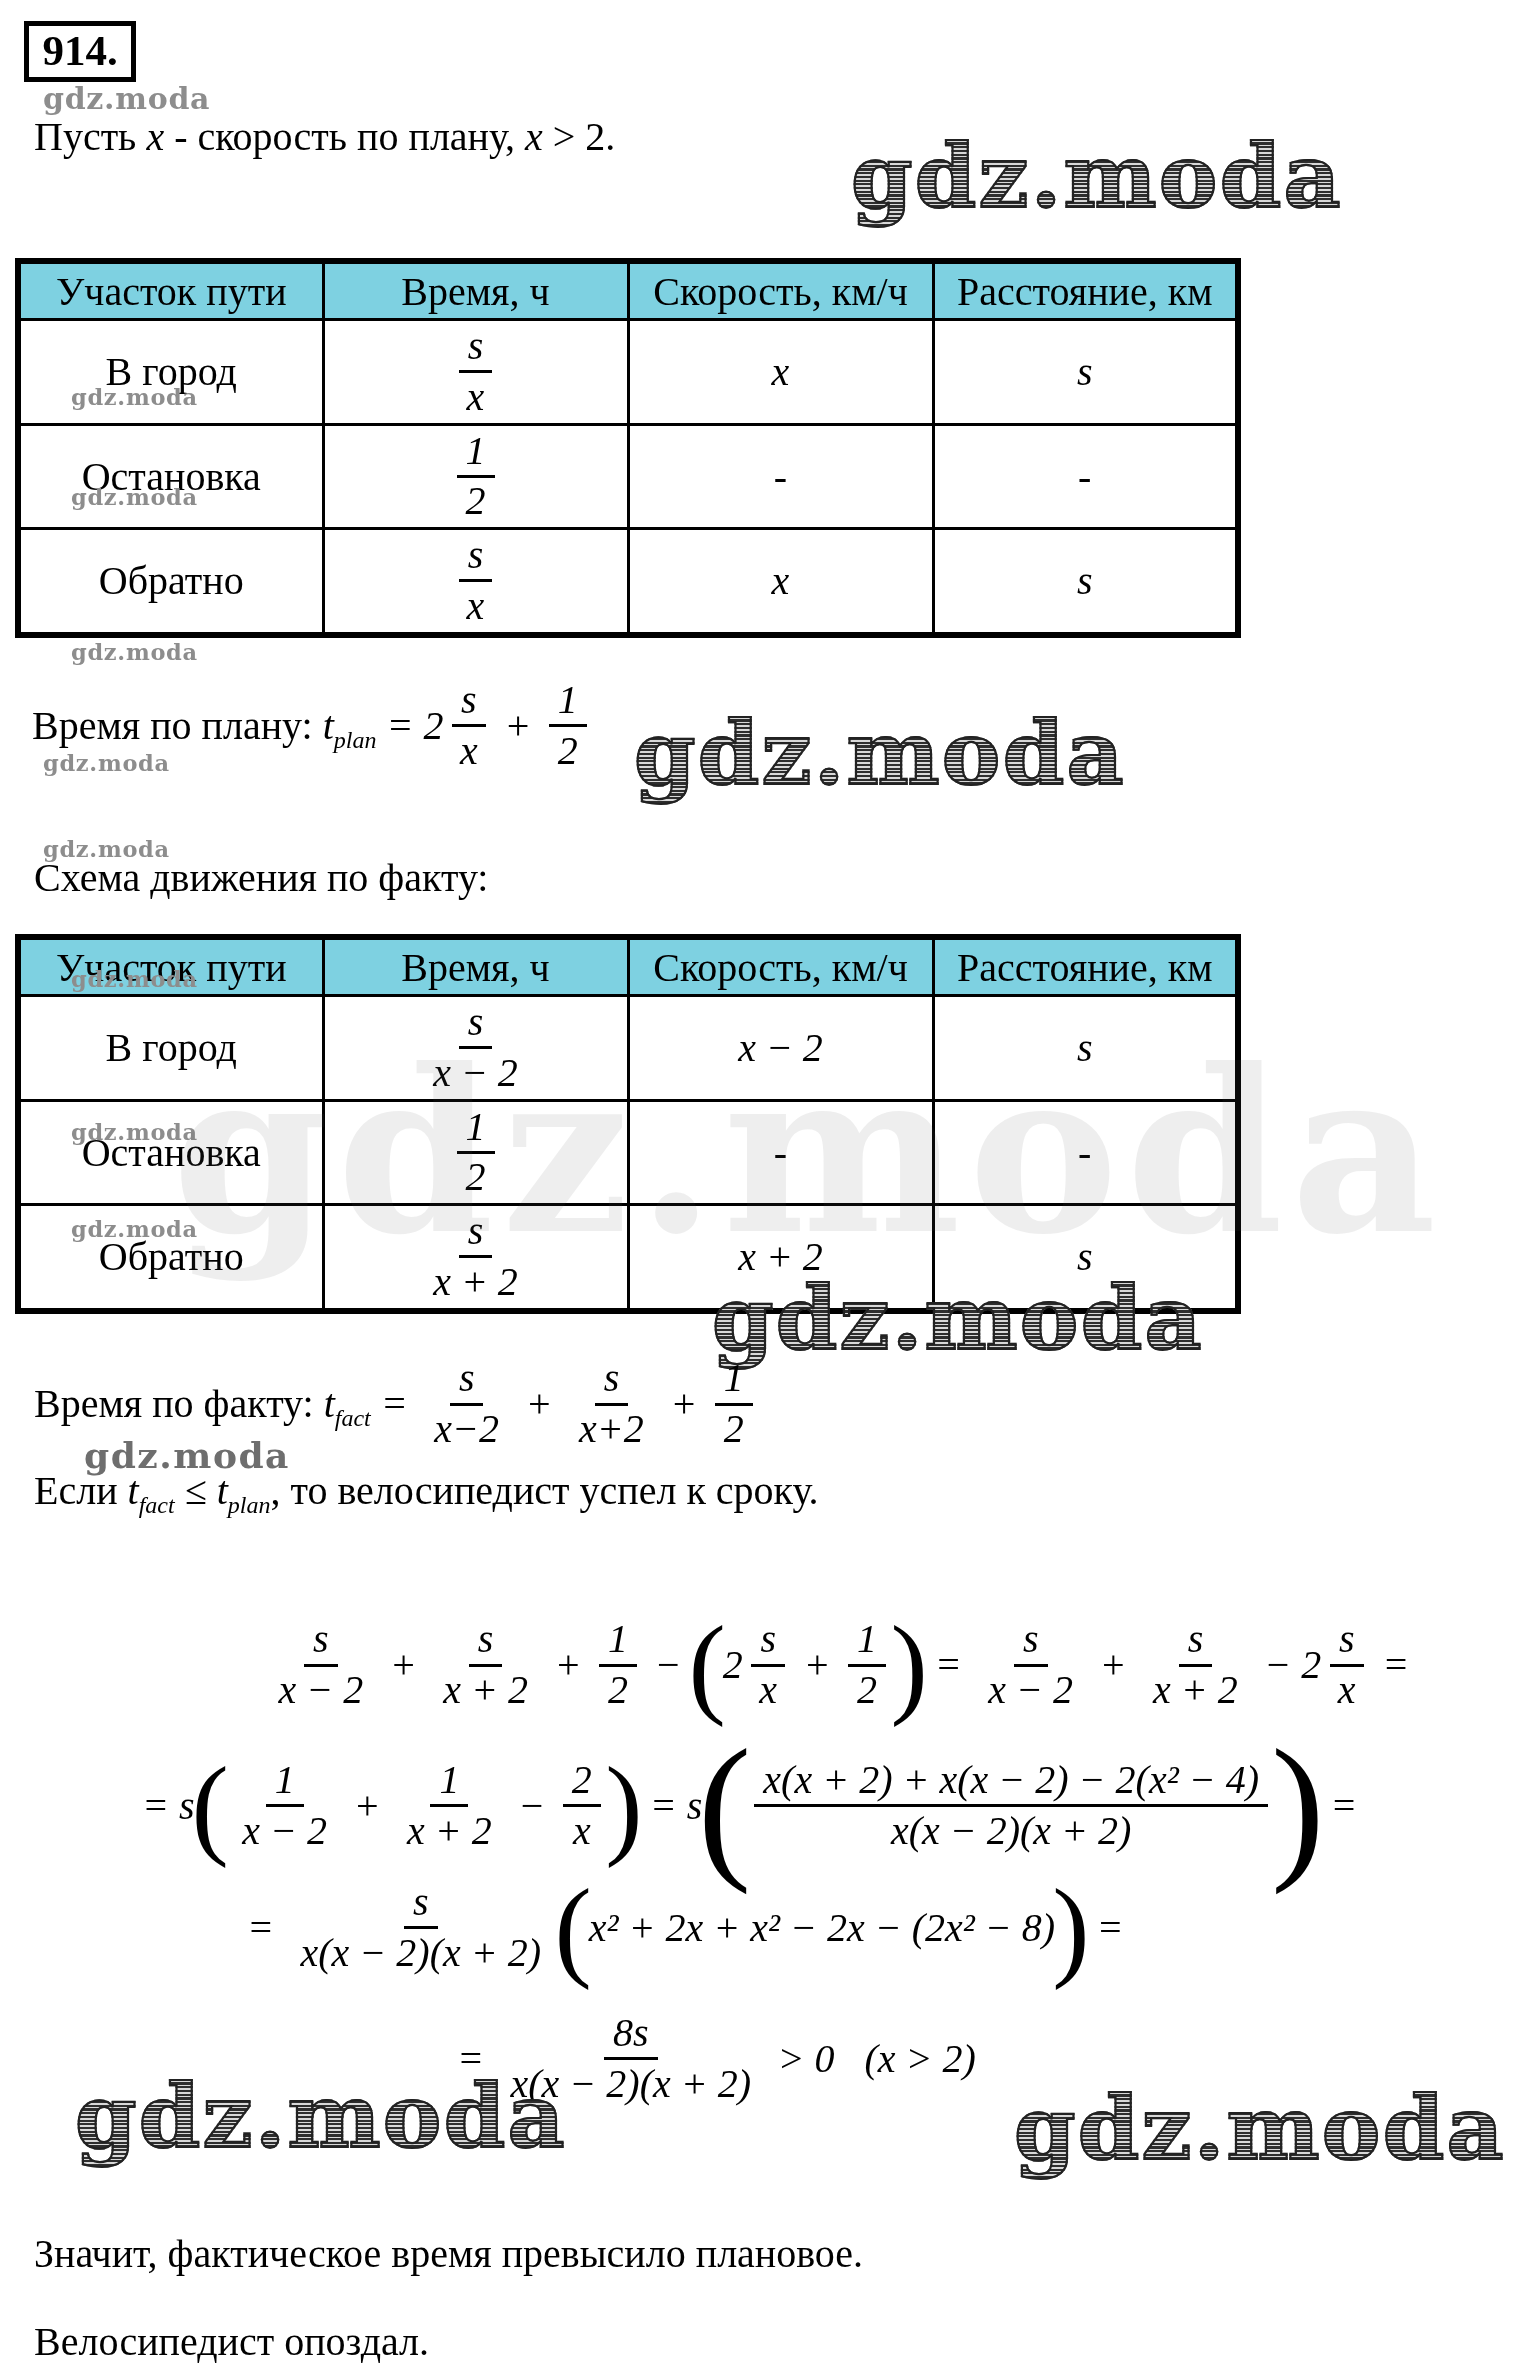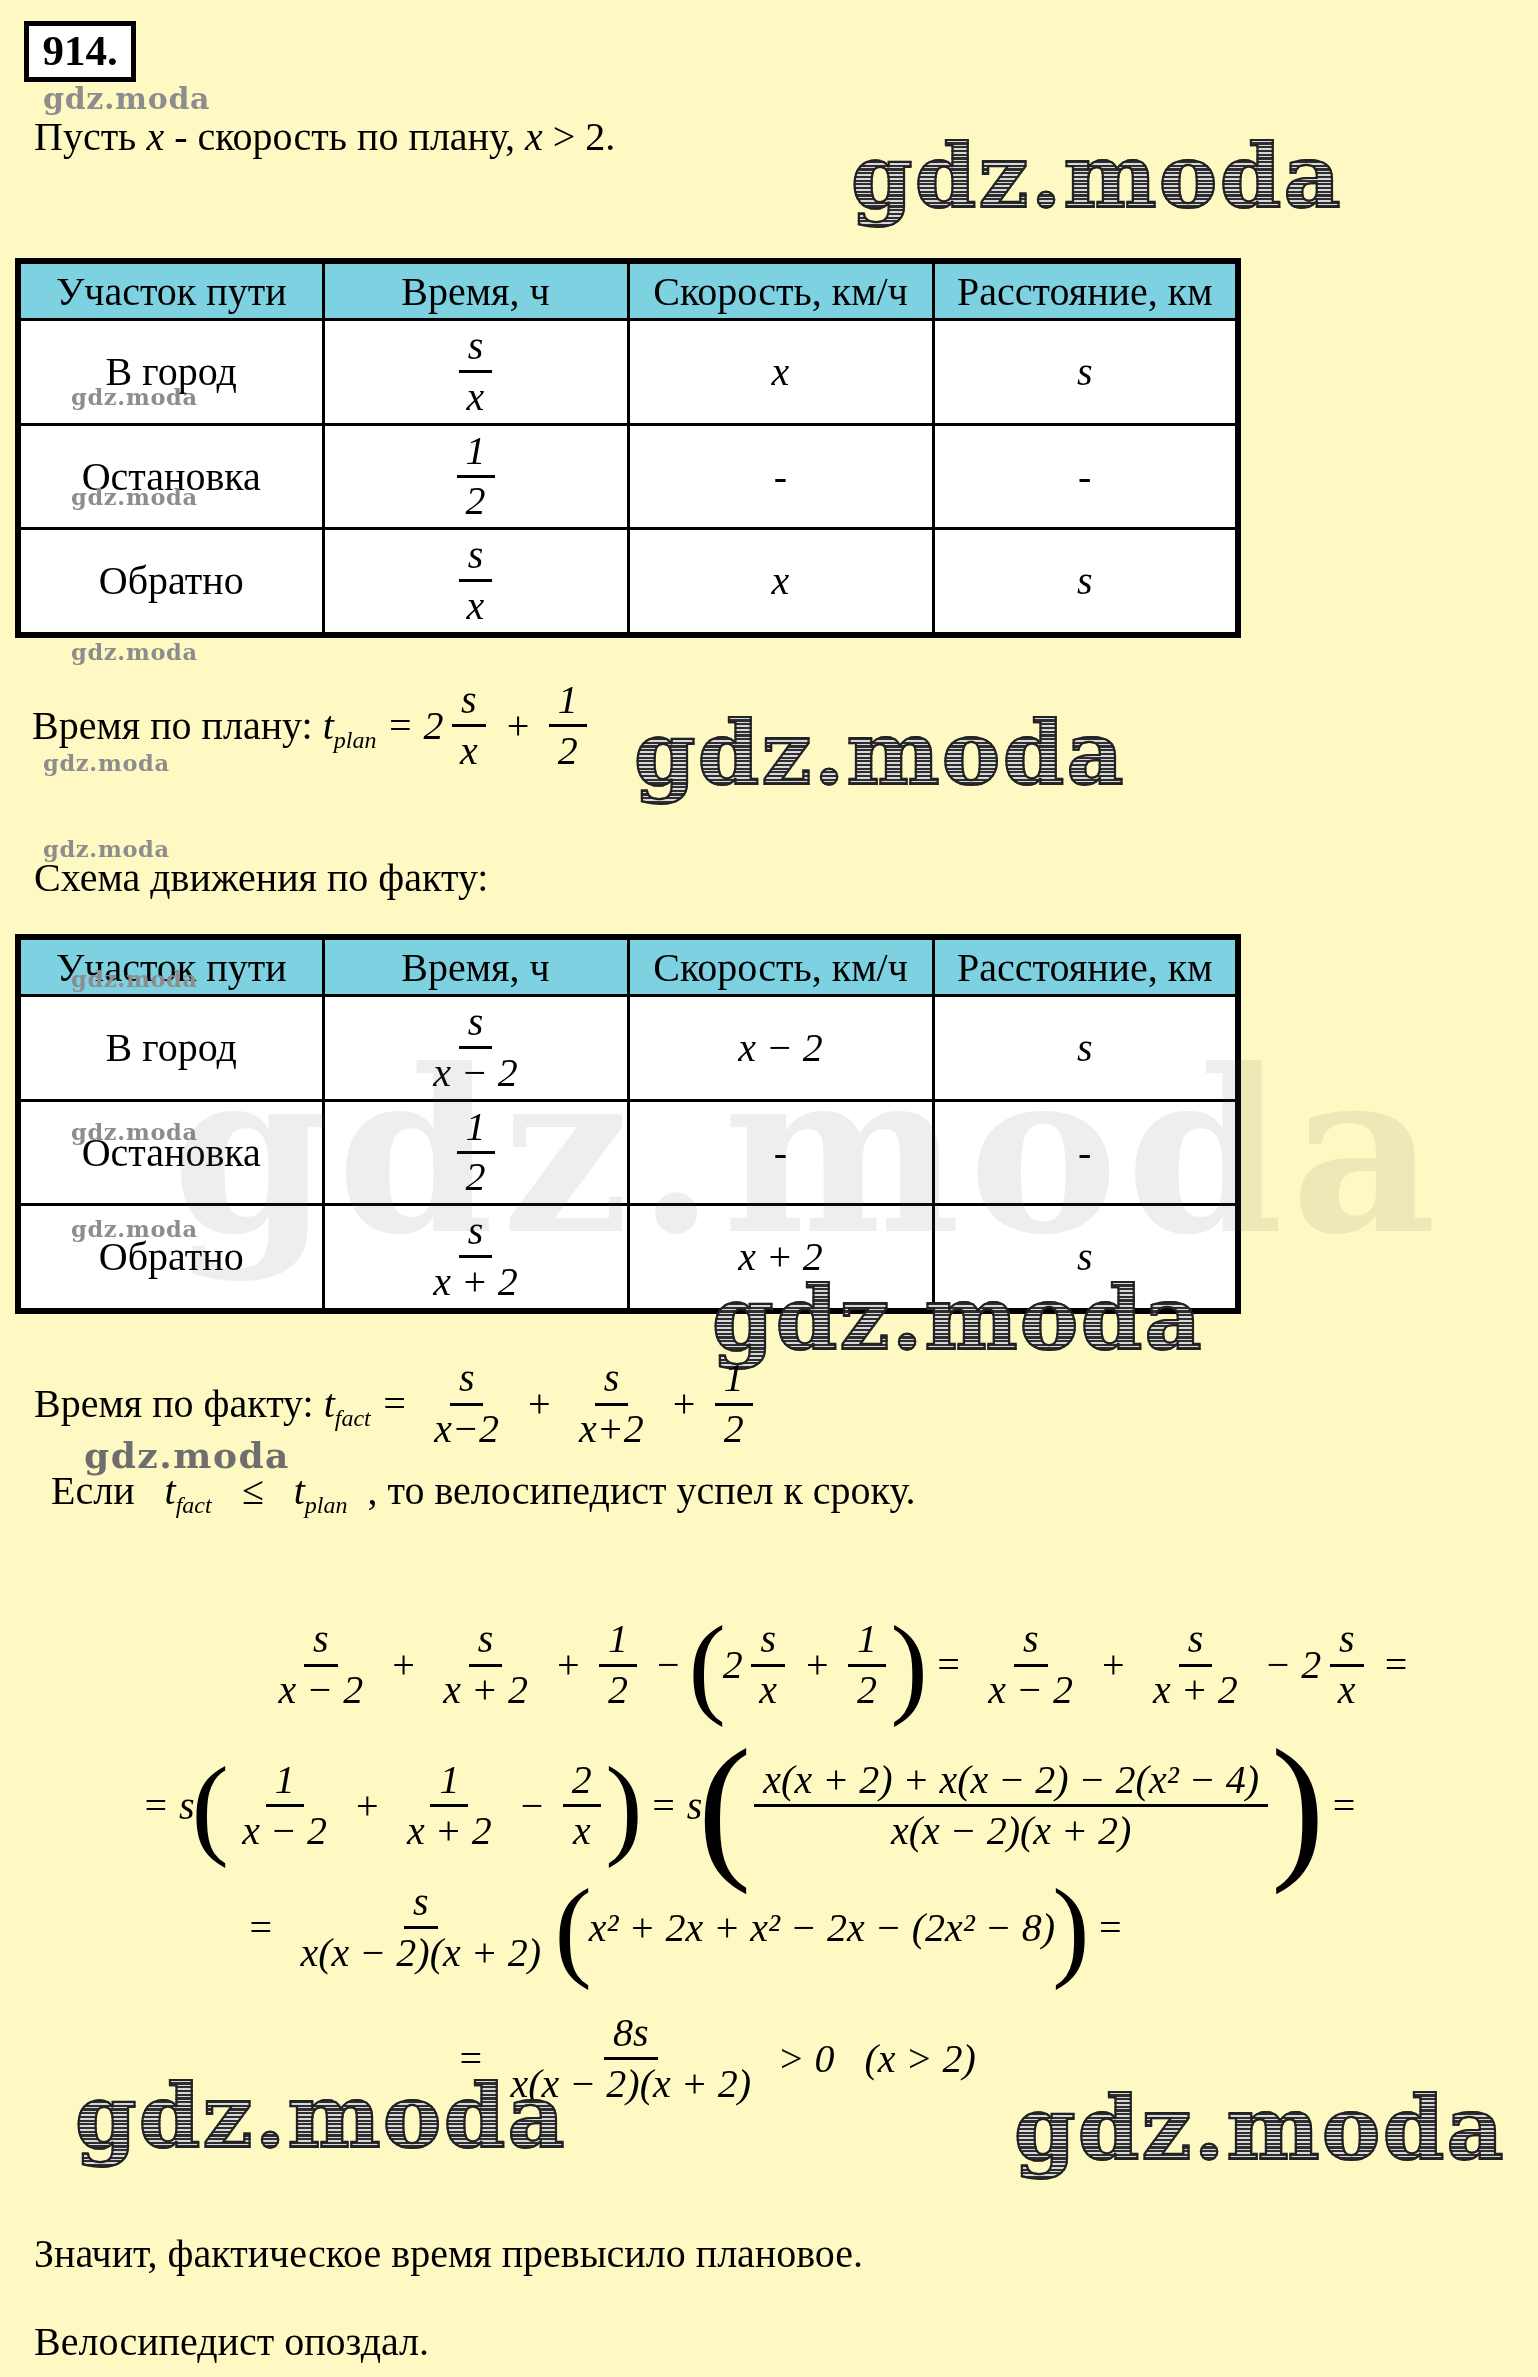--- a/index.html
+++ b/index.html
@@ -1,17 +1,17 @@
 <!DOCTYPE html>
 <html style="--header-bg: #7ed1e1;font-size:12px"><head>
 <meta charset="utf-8">
 <style>
   html,body { margin:0; padding:0; background:#e8e8e8; }
   .page {
-    position:relative; width:1539px; height:2377px; background:#fef9c3;
+    position:relative; width:1539px; height:2377px; background:#ffffff;
     font-family:"Liberation Serif","DejaVu Serif",serif; color:#000;
     overflow:hidden; margin:0 auto;
   }
   .abs { position:absolute; }
 
   
   .numbox {
     border:5.2px solid #000; font-size:43px; font-weight:bold;
     padding:3px 13.5px 4.5px 13.5px; line-height:1; background:#fff;
   }
@@ -166,21 +166,21 @@
   <div class="abs wm wm-small" style="left:71px; top:966px;">gdz.moda</div>
   <div class="abs wm wm-ghost" style="left:172px; top:1020px;">gdz.moda</div>
   <div class="abs wm wm-small" style="left:71px; top:1119px;">gdz.moda</div>
   <div class="abs wm wm-small" style="left:71px; top:1216px;">gdz.moda</div>
 
   <div class="abs wm wm-big" style="left:712px; top:1266px;">gdz.moda</div>
 
   <div class="abs fx" style="left:34px; top:1342px; height:124px;"><span class="plain">Время по факту: </span><span class="math">t<sub>fact</sub></span><span class="math"> = </span><span class="frac"><span class="n">s</span><span class="d">x−2</span></span><span class="math"> + </span><span class="frac"><span class="n">s</span><span class="d">x+2</span></span><span class="math"> + </span><span class="frac"><span class="n">1</span><span class="d">2</span></span></div>
   <div class="abs wm wm-med" style="left:84px; top:1434px;">gdz.moda</div>
 
-  <div class="abs fx" style="left:51px; top:1468px;gap:20px;"><span class="plain">Если </span><span class="math">t<sub>fact</sub></span><span class="math"> ≤ </span><span class="math">t<sub>plan</sub></span><span class="plain">, то велосипедист успел к сроку.</span></div>
+  <div class="abs fx" style="left:34px; top:1468px;"><span class="plain">Если </span><span class="math">t<sub>fact</sub></span><span class="math"> ≤ </span><span class="math">t<sub>plan</sub></span><span class="plain">, то велосипедист успел к сроку.</span></div>
 
   <div class="abs fx" style="left:262px; top:1605px; height:120px;"><span class="frac"><span class="n">s</span><span class="d">x − 2</span></span><span class="math"> + </span><span class="frac"><span class="n">s</span><span class="d">x + 2</span></span><span class="math"> + </span><span class="frac"><span class="n">1</span><span class="d">2</span></span><span class="math"> − </span><span class="bigp">(</span><span class="math">2</span><span class="frac"><span class="n">s</span><span class="d">x</span></span><span class="math"> + </span><span class="frac"><span class="n">1</span><span class="d">2</span></span><span class="bigp">)</span><span class="math"> = </span><span class="frac"><span class="n">s</span><span class="d">x − 2</span></span><span class="math"> + </span><span class="frac"><span class="n">s</span><span class="d">x + 2</span></span><span class="math"> − 2</span><span class="frac"><span class="n">s</span><span class="d">x</span></span><span class="math"> =</span></div>
   <div class="abs fx" style="left:142px; top:1740px; height:131px;"><span class="math">= s</span><span class="bigp">(</span><span class="frac"><span class="n">1</span><span class="d">x − 2</span></span><span class="math"> + </span><span class="frac"><span class="n">1</span><span class="d">x + 2</span></span><span class="math"> − </span><span class="frac"><span class="n">2</span><span class="d">x</span></span><span class="bigp">)</span><span class="math"> = s</span><span class="bigp2">(</span><span class="frac"><span class="n">x(x + 2) + x(x − 2) − 2(x² − 4)</span><span class="d">x(x − 2)(x + 2)</span></span><span class="bigp2">)</span><span class="math"> =</span></div>
   <div class="abs fx" style="left:247px; top:1864px; height:127px;"><span class="math">= </span><span class="frac"><span class="n">s</span><span class="d">x(x − 2)(x + 2)</span></span><span class="bigp">(</span><span class="math">x² + 2x + x² − 2x − (2x² − 8)</span><span class="bigp">)</span><span class="math"> =</span></div>
   <div class="abs fx" style="left:457px; top:1995px; height:127px;"><span class="math">= </span><span class="frac"><span class="n">8s</span><span class="d">x(x − 2)(x + 2)</span></span><span class="math"> &gt; 0   (x &gt; 2)</span></div>
 
   <div class="abs wm wm-big" style="left:75px; top:2064px;">gdz.moda</div>
   <div class="abs wm wm-big" style="left:1014px; top:2076px;">gdz.moda</div>
 
   <div class="abs fx" style="left:34px; top:2231px;"><span class="plain">Значит, фактическое время превысило плановое.</span></div>

